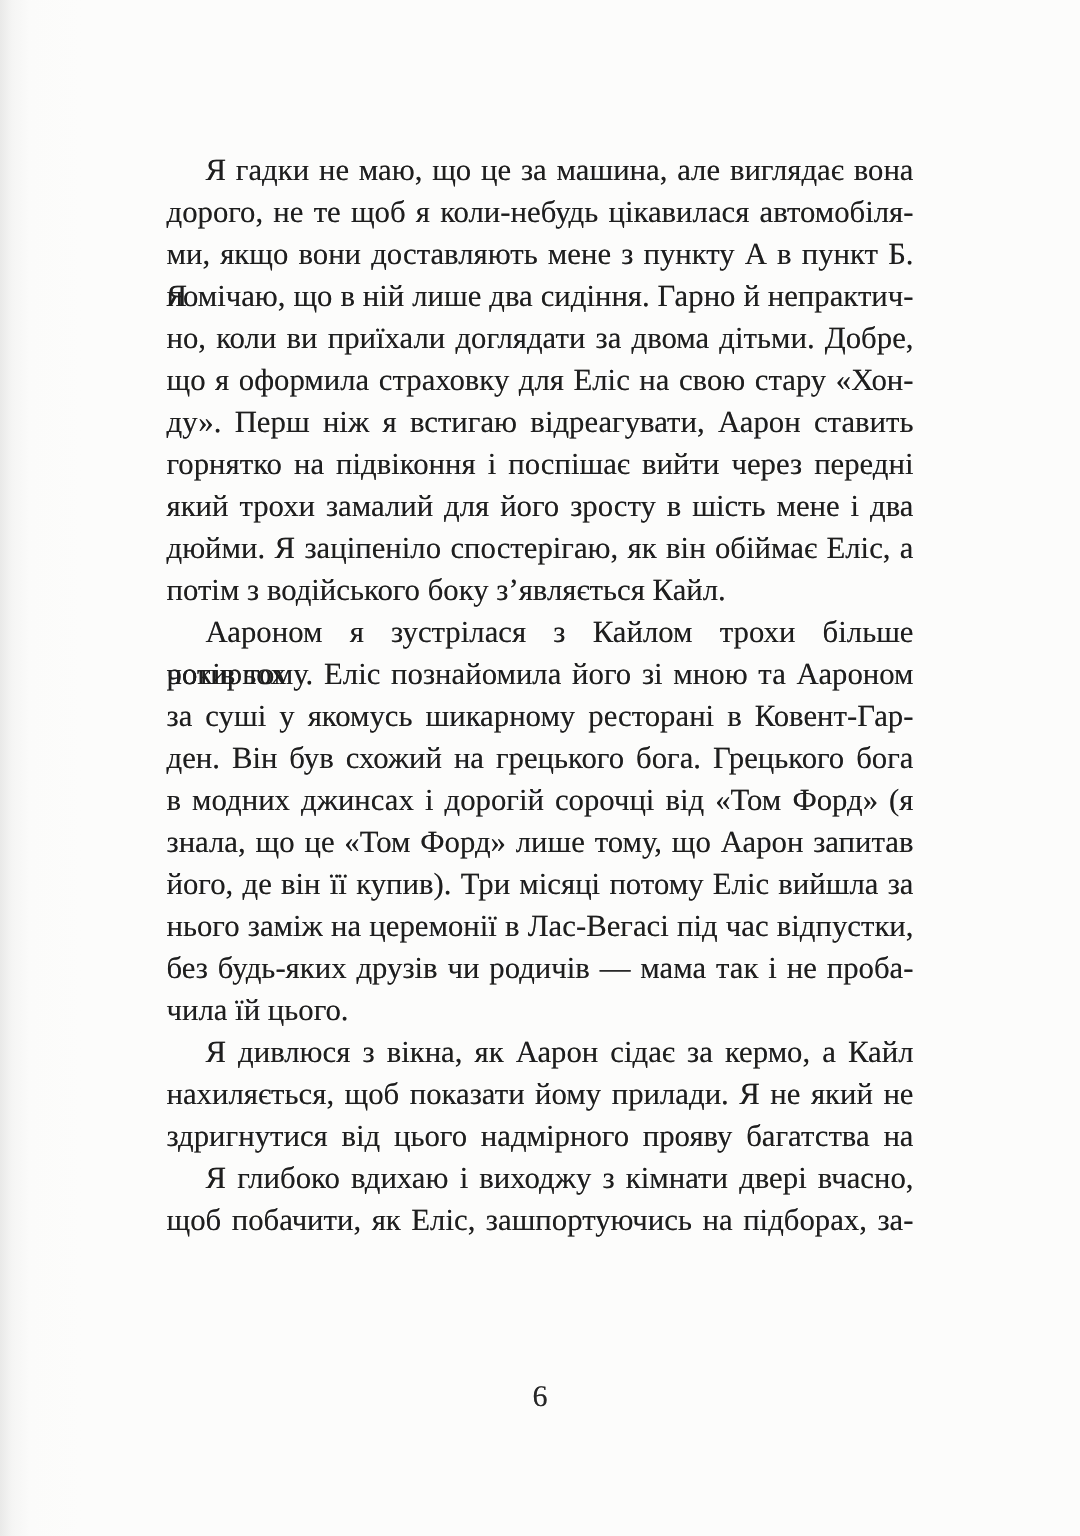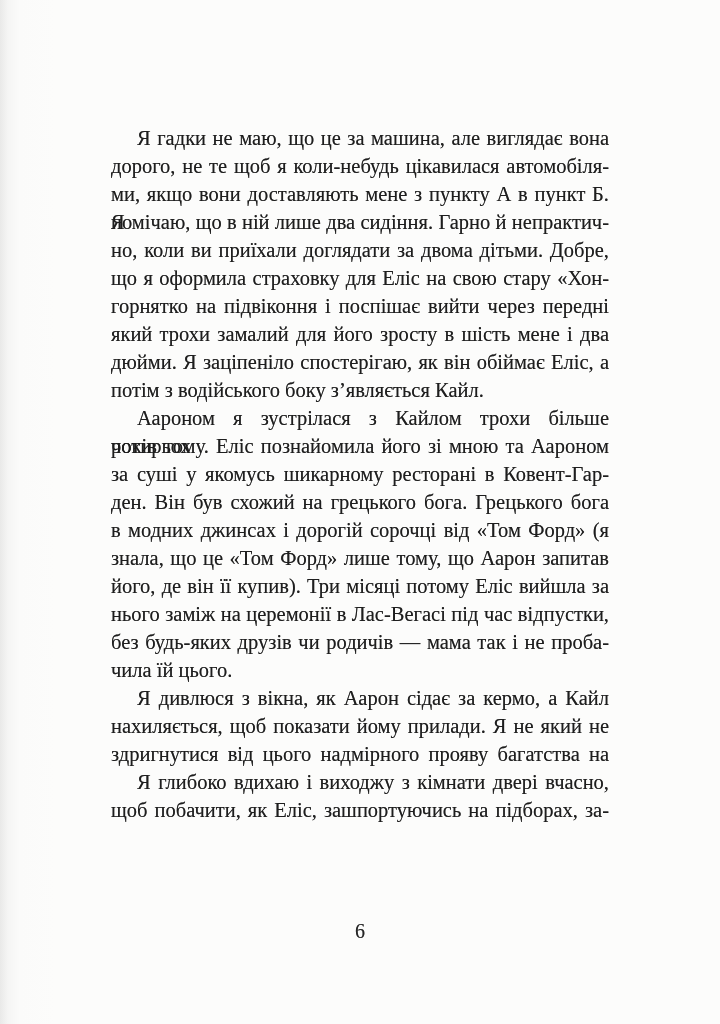--- a/index.html
+++ b/index.html
@@ -10,21 +10,21 @@
   .page {
     position: relative;
     width: 720px;
     height: 1024px;
     overflow: hidden;
     background: linear-gradient(90deg, #e9e9e8 0px, #f5f5f4 8px, #fbfbfa 20px, #fcfcfb 55px, #fcfcfb 100%);
   }
   .text-block {
     position: absolute;
     left: 111px;
-    top: 124px;
+    top: 100px;
     width: 498px;
     font-family: "Liberation Serif", serif;
     font-size: 20.5px;
     line-height: 28px;
     color: #1e1e1e;
     text-shadow: 0 0 0.4px rgba(20,20,20,0.55);
   }
   .line {
     height: 28px;
     text-align: justify;
@@ -52,20 +52,21 @@
 <body>
 
 <div class="page">
   <div class="text-block" id="text-block">
       <div class="line indent">Я гадки не маю, що це за машина, але виглядає вона</div>
       <div class="line">дорого, не те щоб я коли-небудь цікавилася автомобіля-</div>
       <div class="line">ми, якщо вони доставляють мене з пункту А в пункт Б. Я</div>
       <div class="line">помічаю, що в ній лише два сидіння. Гарно й непрактич-</div>
       <div class="line">но, коли ви приїхали доглядати за двома дітьми. Добре,</div>
       <div class="line">що я оформила страховку для Еліс на свою стару «Хон-</div>
+      <div class="line">ду». Перш ніж я встигаю відреагувати, Аарон ставить</div>
       <div class="line">горнятко на підвіконня і поспішає вийти через передні</div>
       <div class="line">який трохи замалий для його зросту в шість мене і два</div>
       <div class="line">дюйми. Я заціпеніло спостерігаю, як він обіймає Еліс, а</div>
       <div class="line endline">потім з водійського боку з’являється Кайл.</div>
       <div class="line indent">Аароном я зустрілася з Кайлом трохи більше чотирьох</div>
       <div class="line">років тому. Еліс познайомила його зі мною та Аароном</div>
       <div class="line">за суші у якомусь шикарному ресторані в Ковент-Гар-</div>
       <div class="line">ден. Він був схожий на грецького бога. Грецького бога</div>
       <div class="line">в модних джинсах і дорогій сорочці від «Том Форд» (я</div>
       <div class="line">знала, що це «Том Форд» лише тому, що Аарон запитав</div>

